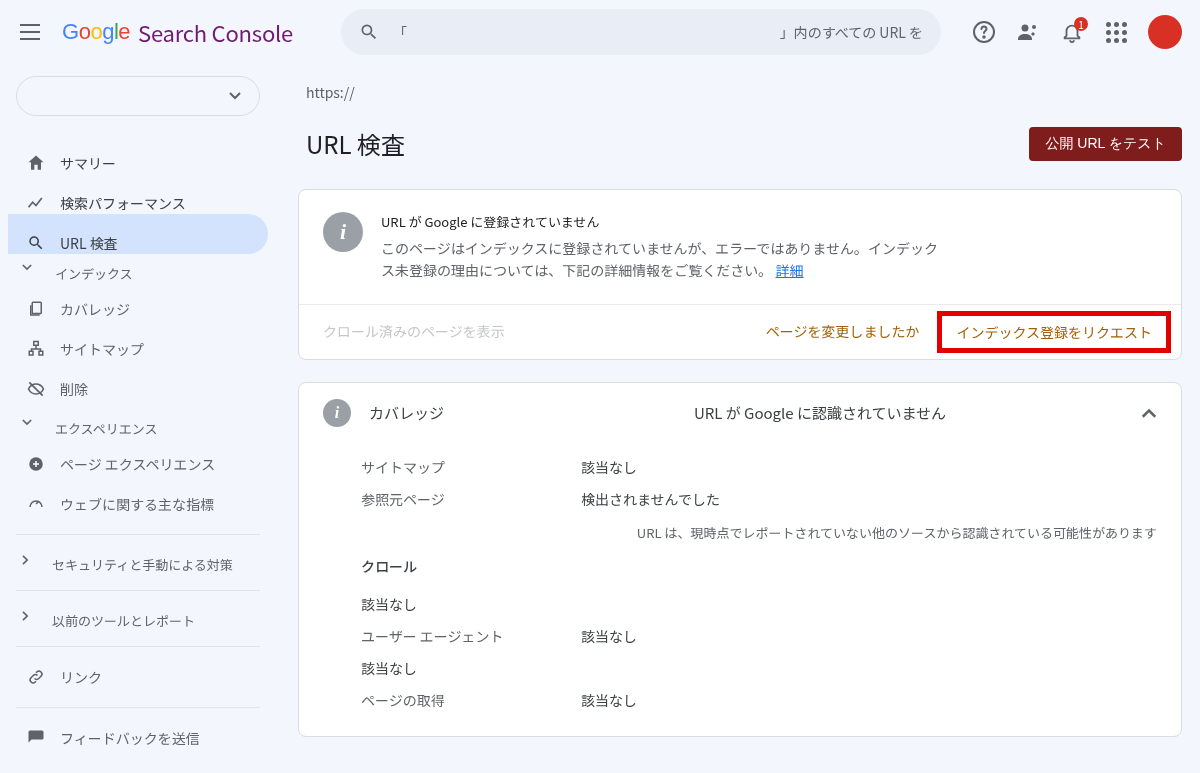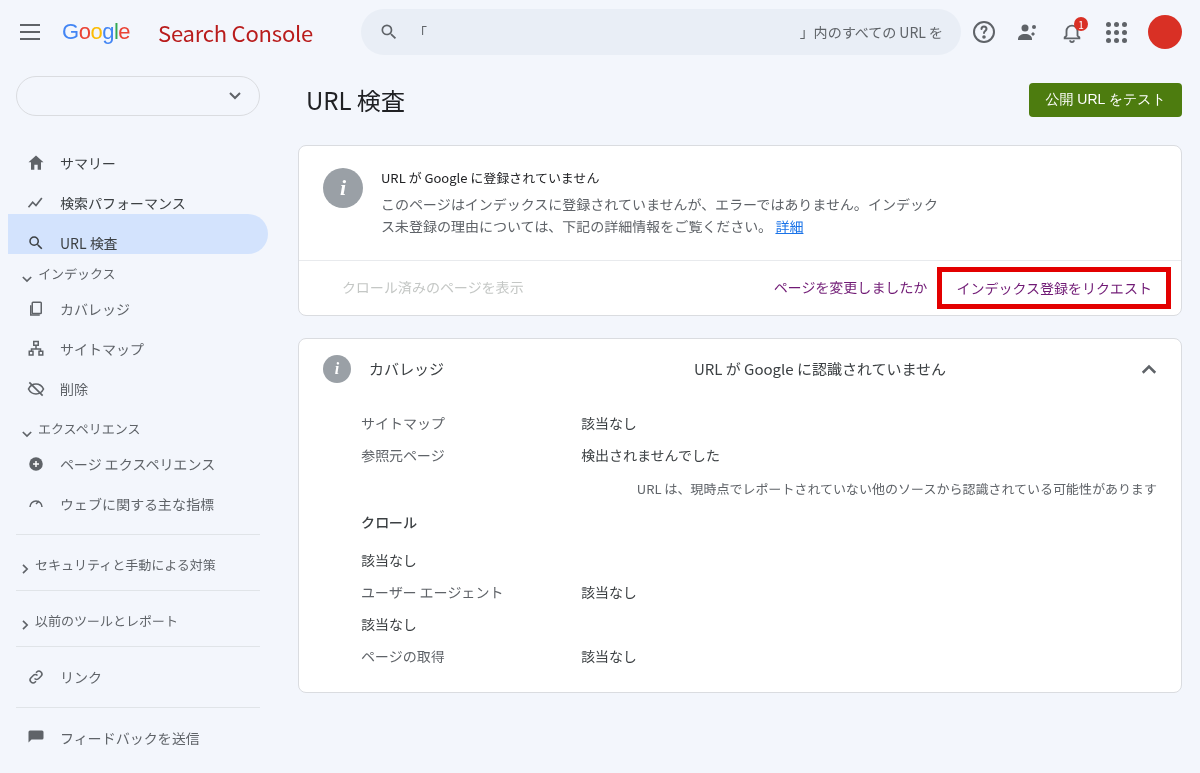--- a/index.html
+++ b/index.html
@@ -16,21 +16,21 @@
   .header {
     height: 64px;
     display: flex;
     align-items: center;
     padding: 8px 18px;
     gap: 8px;
   }
   .hamburger { width: 24px; height: 24px; cursor: pointer; color:#5f6368; display:flex; align-items:center; justify-content:center;}
   .google-logo { font-family: 'Product Sans', Arial, sans-serif; font-size: 22px; font-weight: 400; margin-left: 12px; letter-spacing: -0.5px;}
   .g1{color:#4285f4}.g2{color:#ea4335}.g3{color:#fbbc05}.g4{color:#4285f4}.g5{color:#34a853}.g6{color:#ea4335}
-  .app-title { font-size: 22px; color:#b91c1c; margin-left: 20px; letter-spacing: -0.2px;}
+  .app-title { font-size: 22px; color:#701a75; margin-left: 0; letter-spacing: -0.2px;}
   .search-bar {
     flex: 0 0 600px;
     height: 46px;
     background: #e9eef6;
     border-radius: 23px;
     display: flex;
     align-items: center;
     padding: 0 18px;
     margin-left: 40px;
     color: #5f6368;
@@ -44,39 +44,39 @@
   .apps-grid span{background:#5f6368;border-radius:50%;}
   .avatar{width:34px;height:34px;border-radius:50%;background:#d93025;}
   
   .body-row{display:flex;}
   .sidebar{width:280px;padding:8px 12px 8px 8px;}
   .prop-selector{border:1px solid #dadce0;border-radius:20px;height:40px;margin:4px 8px 18px 8px;display:flex;align-items:center;justify-content:flex-end;padding:0 18px;color:#5f6368;cursor:pointer;}
   .nav-item{display:flex;align-items:center;gap:14px;height:40px;padding:0 18px;border-radius:0 20px 20px 0;color:#5f6368;cursor:pointer;font-size:14px;}
   .nav-item.active{background:#d3e3fd;color:#1f1f1f;}
   .nav-item.main{color:#3c4043;}
   .nav-icon{width:20px;height:20px;display:flex;align-items:center;justify-content:center;font-size:18px;}
-  .nav-section{display:flex;align-items:flex-end;gap:6px;padding:10px 14px 6px 14px;color:#5f6368;font-size:13px;cursor:pointer;}
+  .nav-section{display:flex;align-items:flex-start;gap:23px;padding:10px 14px 6px 14px;color:#5f6368;font-size:13px;cursor:pointer;}
   .nav-indent{padding-left:18px;}
   .nav-divider{border-top:1px solid #e0e4e8;margin:10px 8px;}
   
   .main{flex:1;padding:18px 18px 0 18px;max-width:920px;}
   .breadcrumb{color:#5f6368;font-size:14px;margin-bottom:24px;padding-left:8px;}
   .title-row{display:flex;align-items:center;justify-content:space-between;margin-bottom:28px;}
   .page-title{font-size:24px;color:#202124;padding-left:8px;}
-  .test-btn{background:#4d7c0f;color:#fff;border:none;border-radius:4px;padding:8px 16px;font-size:14px;cursor:pointer;}
+  .test-btn{background:#7f1d1d;color:#fff;border:none;border-radius:4px;padding:8px 16px;font-size:14px;cursor:pointer;}
   
   .card{background:#fff;border:1px solid #dadce0;border-radius:8px;margin-bottom:22px;}
   .status{display:flex;padding:22px 24px;gap:18px;}
   .info-circle{width:40px;height:40px;border-radius:50%;background:#9aa0a6;color:#fff;display:flex;align-items:center;justify-content:center;font-size:22px;font-weight:bold;font-style:italic;font-family:Georgia,serif;flex-shrink:0;}
   .status-title{font-size:13px;color:#202124;margin-bottom:6px;}
   .status-desc{font-size:14px;color:#5f6368;line-height:1.6;max-width:560px;}
   .link{color:#1a73e8;text-decoration:underline;cursor:pointer;}
   .card-actions{border-top:1px solid #e8eaed;display:flex;justify-content:space-between;padding:16px 24px;font-size:14px;}
-  .action-disabled{color:#c4c7c5;margin-left:19px;}
-  .action-group{display:flex;gap:24px;color:#701a75;}
+  .action-disabled{color:#c4c7c5;}
+  .action-group{display:flex;gap:32px;color:#a16207;}
   .action-btn{cursor:pointer;}
   .highlight-box{border:5px solid #e30000;padding:6px 14px;margin:-10px -14px;}
   
   .cov-header{display:flex;align-items:center;padding:16px 24px;gap:18px;cursor:pointer;}
   .cov-header .info-circle{width:28px;height:28px;font-size:16px;}
   .cov-title{font-size:15px;color:#3c4043;min-width:130px;}
   .cov-status{flex:1;text-align:center;color:#3c4043;font-size:15px;}
   .chev{color:#5f6368;font-size:20px;}
   .cov-body{padding:8px 24px 20px 62px;}
   .cov-section-title{font-size:14px;color:#3c4043;font-weight:500;margin:14px 0 12px 0;}
@@ -269,20 +269,21 @@
       <span class="nav-icon">
         <svg width="18" height="18" viewBox="0 0 24 24" fill="#5f6368">
             <path d="M20 2H4a2 2 0 00-2 2v14l4-4h14a2 2 0 002-2V4a2 2 0 00-2-2z"></path>
           </svg>
       </span>
       <span>フィードバックを送信</span>
     </div>
   </div>
 
   <div class="main">
+    <div class="breadcrumb">https://</div>
     <div class="title-row">
       <div class="page-title">URL 検査</div>
       <button class="test-btn">公開 URL をテスト</button>
     </div>
 
     <div class="card">
       <div class="status">
         <div class="info-circle">i</div>
         <div>
           <div class="status-title">URL が Google に登録されていません</div>

